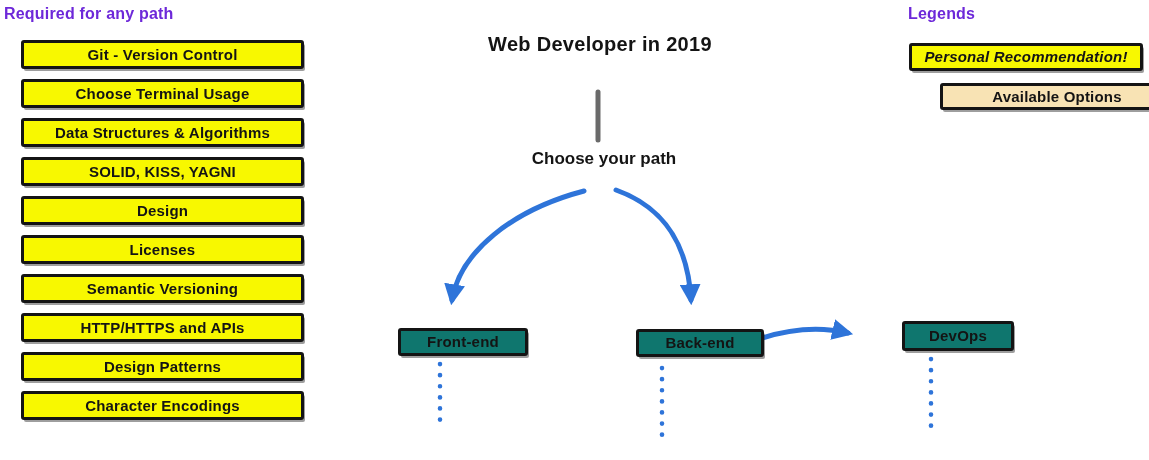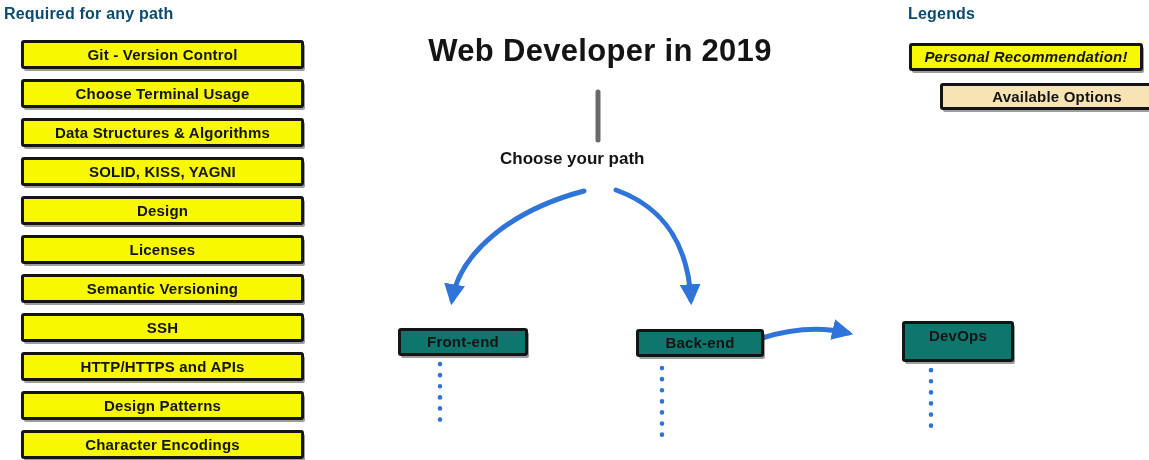--- a/index.html
+++ b/index.html
@@ -9,21 +9,21 @@
     background:#ffffff;
     font-family:"Liberation Sans", sans-serif;
     font-weight:bold;
     color:#141414;
     overflow:hidden;
   }
   .section-title{
     position:absolute;
     font-size:16px;
     letter-spacing:.2px;
-    color:#0c4a6e;
+    color:#6d28d9;
   }
   .required-title{left:4px;top:5px;}
   .legends-title{left:908px;top:5px;text-align:right;}
 
   .required-list{
     position:absolute;left:5px;top:40px;width:283px;
   }
   .box{
     box-sizing:border-box;
     border:3px solid #141414;
@@ -38,33 +38,33 @@
   .tbox{background:#F8E3B4;margin-left:31px;}
 
   .required-list .box{
     width:283px;height:29px;line-height:23px;
     margin-bottom:10px;
     margin-left:16px;
   }
 
   .page-title{
     position:absolute;left:400px;top:33px;width:400px;
-    text-align:center;font-size:31px;letter-spacing:.3px;
+    text-align:center;font-size:20px;letter-spacing:.3px;
   }
   .choose-label{
     position:absolute;left:500px;top:149px;width:208px;
-    font-size:17px;
+    text-align:center;font-size:17px;
   }
 
   .path-node{
     position:absolute;height:28px;line-height:22px;
   }
   .path-frontend{left:375px;top:328px;width:130px;}
   .path-backend{left:613px;top:329px;width:128px;}
-  .path-devops{left:879px;top:321px;width:112px;height:41px;line-height:24px;}
+  .path-devops{left:879px;top:321px;width:112px;height:30px;line-height:24px;}
 
   .legend-box{
     position:absolute;left:909px;width:234px;height:28px;line-height:22px;
   }
   .legend-rec{top:43px;font-style:italic;}
   .legend-opt{top:83px;height:27px;line-height:21px;}
 
   .overlay{
     position:absolute;left:0;top:0;width:1149px;height:460px;
     pointer-events:none;
@@ -93,21 +93,20 @@
   <div class="section-title required-title">Required for any path</div>
 
   <div class="required-list">
     <div class="box ybox">Git - Version Control</div>
     <div class="box ybox">Choose Terminal Usage</div>
     <div class="box ybox">Data Structures &amp; Algorithms</div>
     <div class="box ybox">SOLID, KISS, YAGNI</div>
     <div class="box ybox">Design</div>
     <div class="box ybox">Licenses</div>
     <div class="box ybox">Semantic Versioning</div>
-    <div class="box ybox">SSH</div>
     <div class="box ybox">HTTP/HTTPS and APIs</div>
     <div class="box ybox">Design Patterns</div>
     <div class="box ybox">Character Encodings</div>
   </div>
 
   <div class="page-title">Web Developer in 2019</div>
   <div class="choose-label">Choose your path</div>
 
   <div class="box obox path-node path-frontend">Front-end</div>
   <div class="box obox path-node path-backend">Back-end</div>

